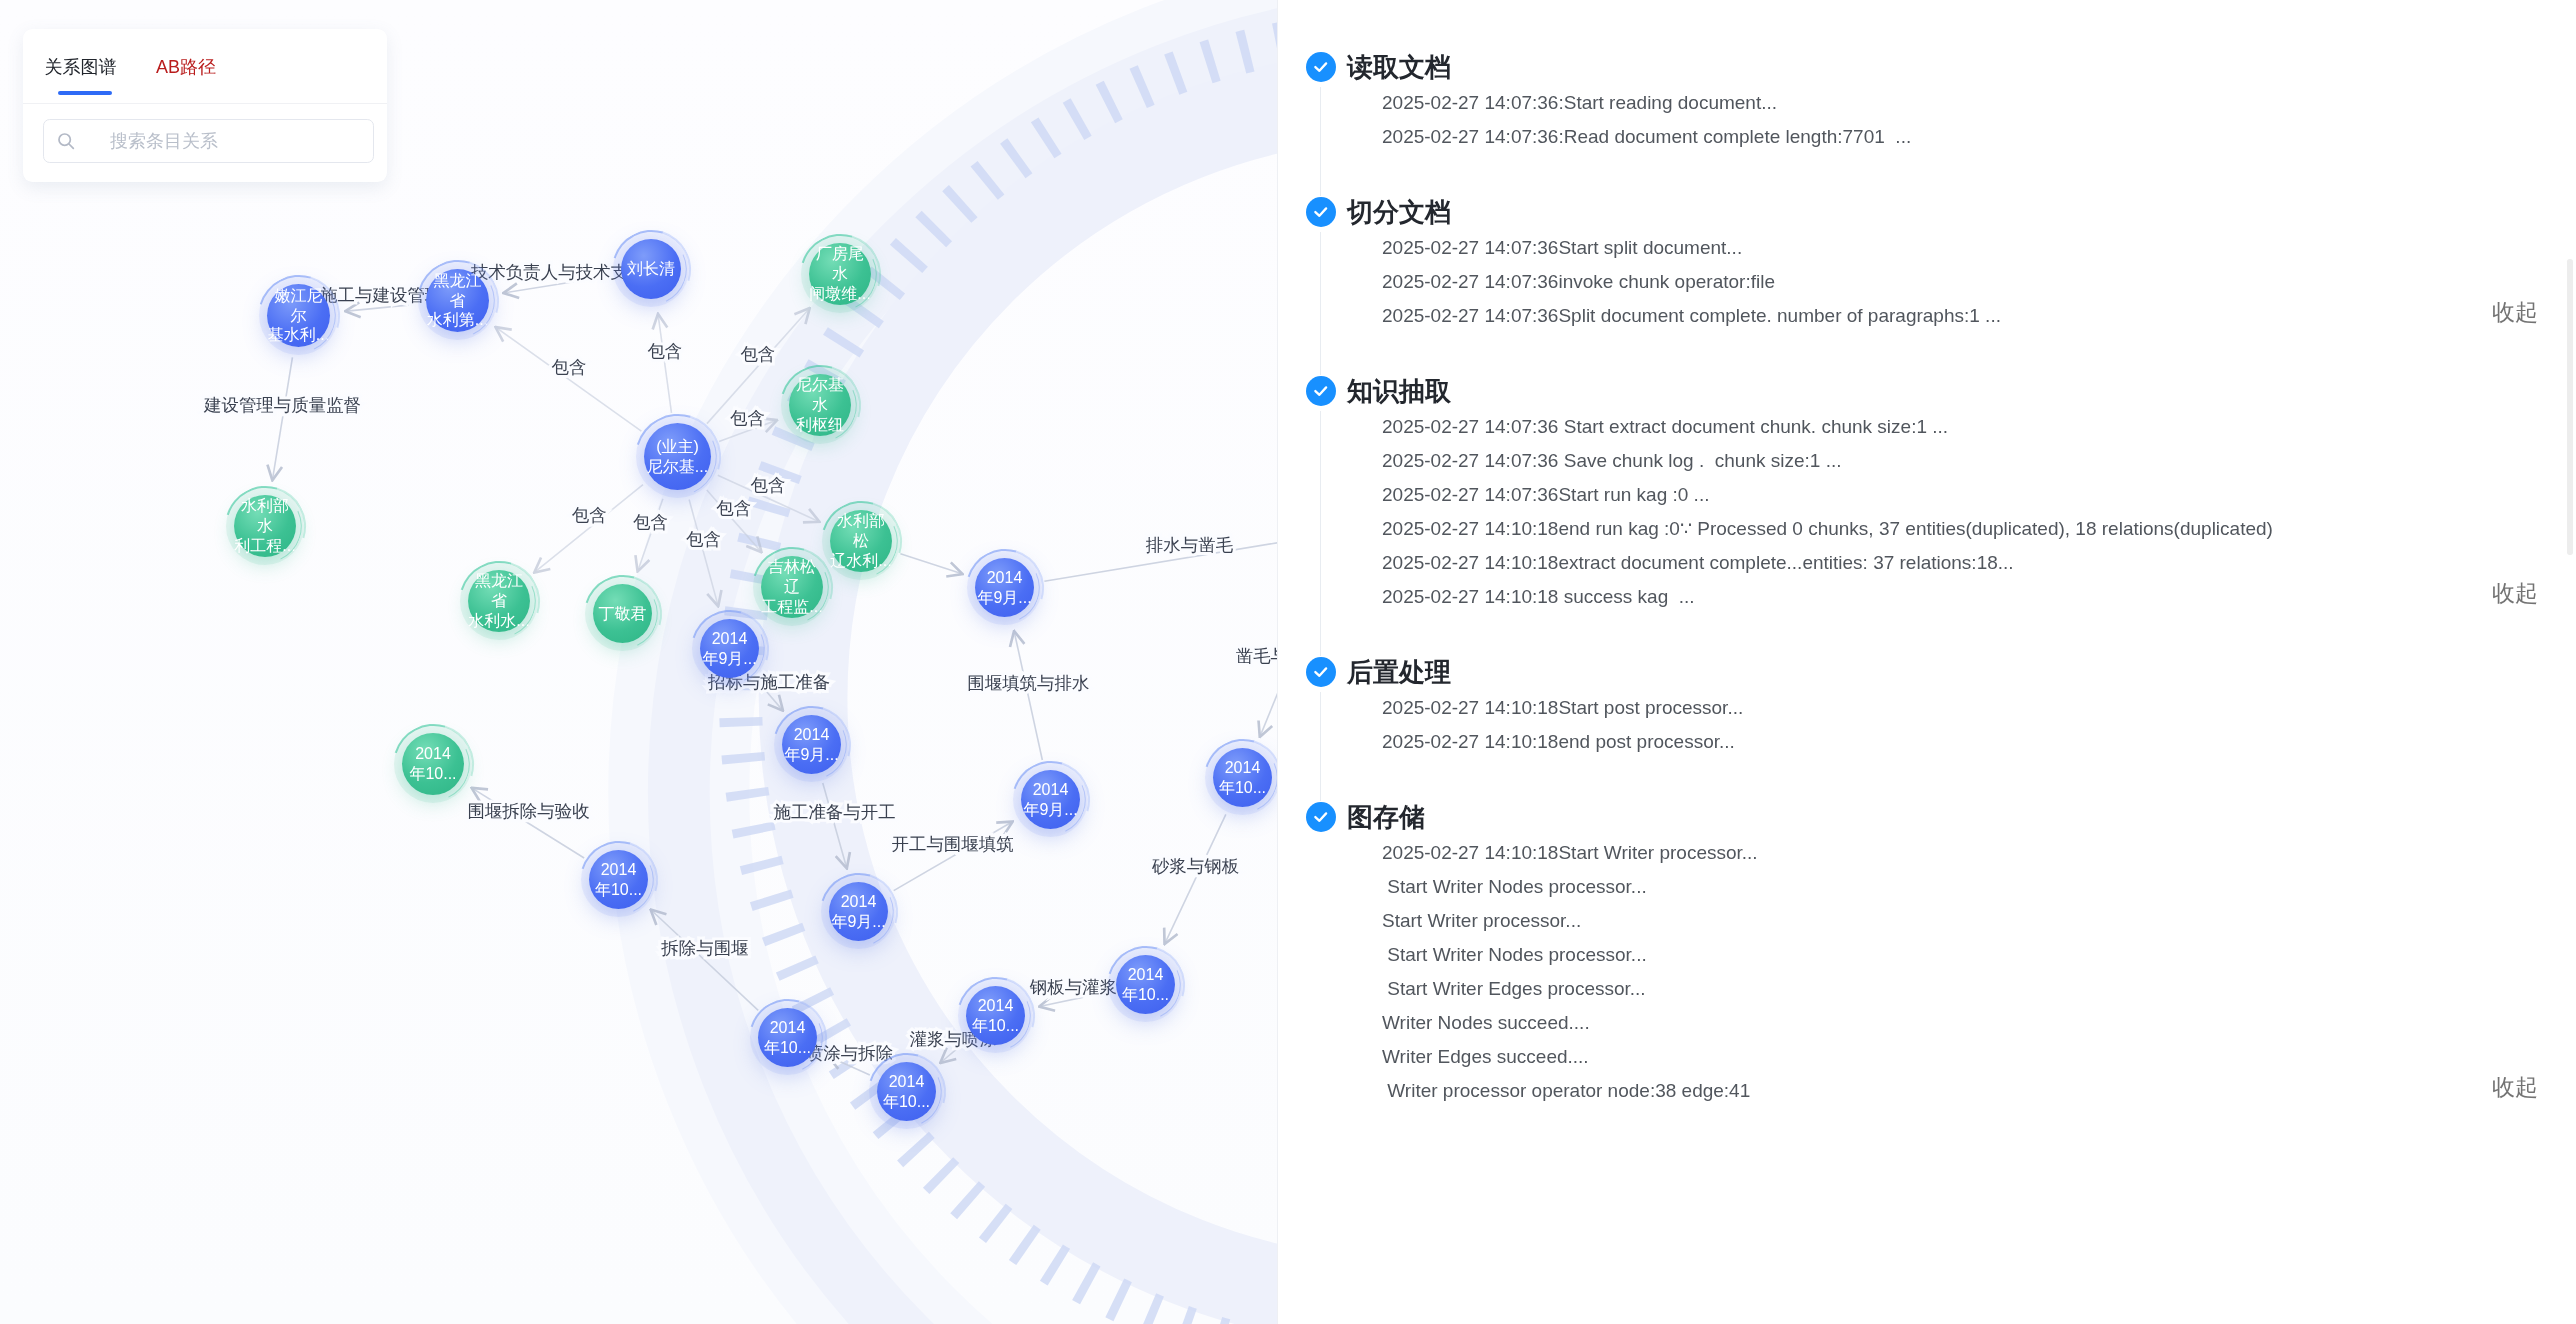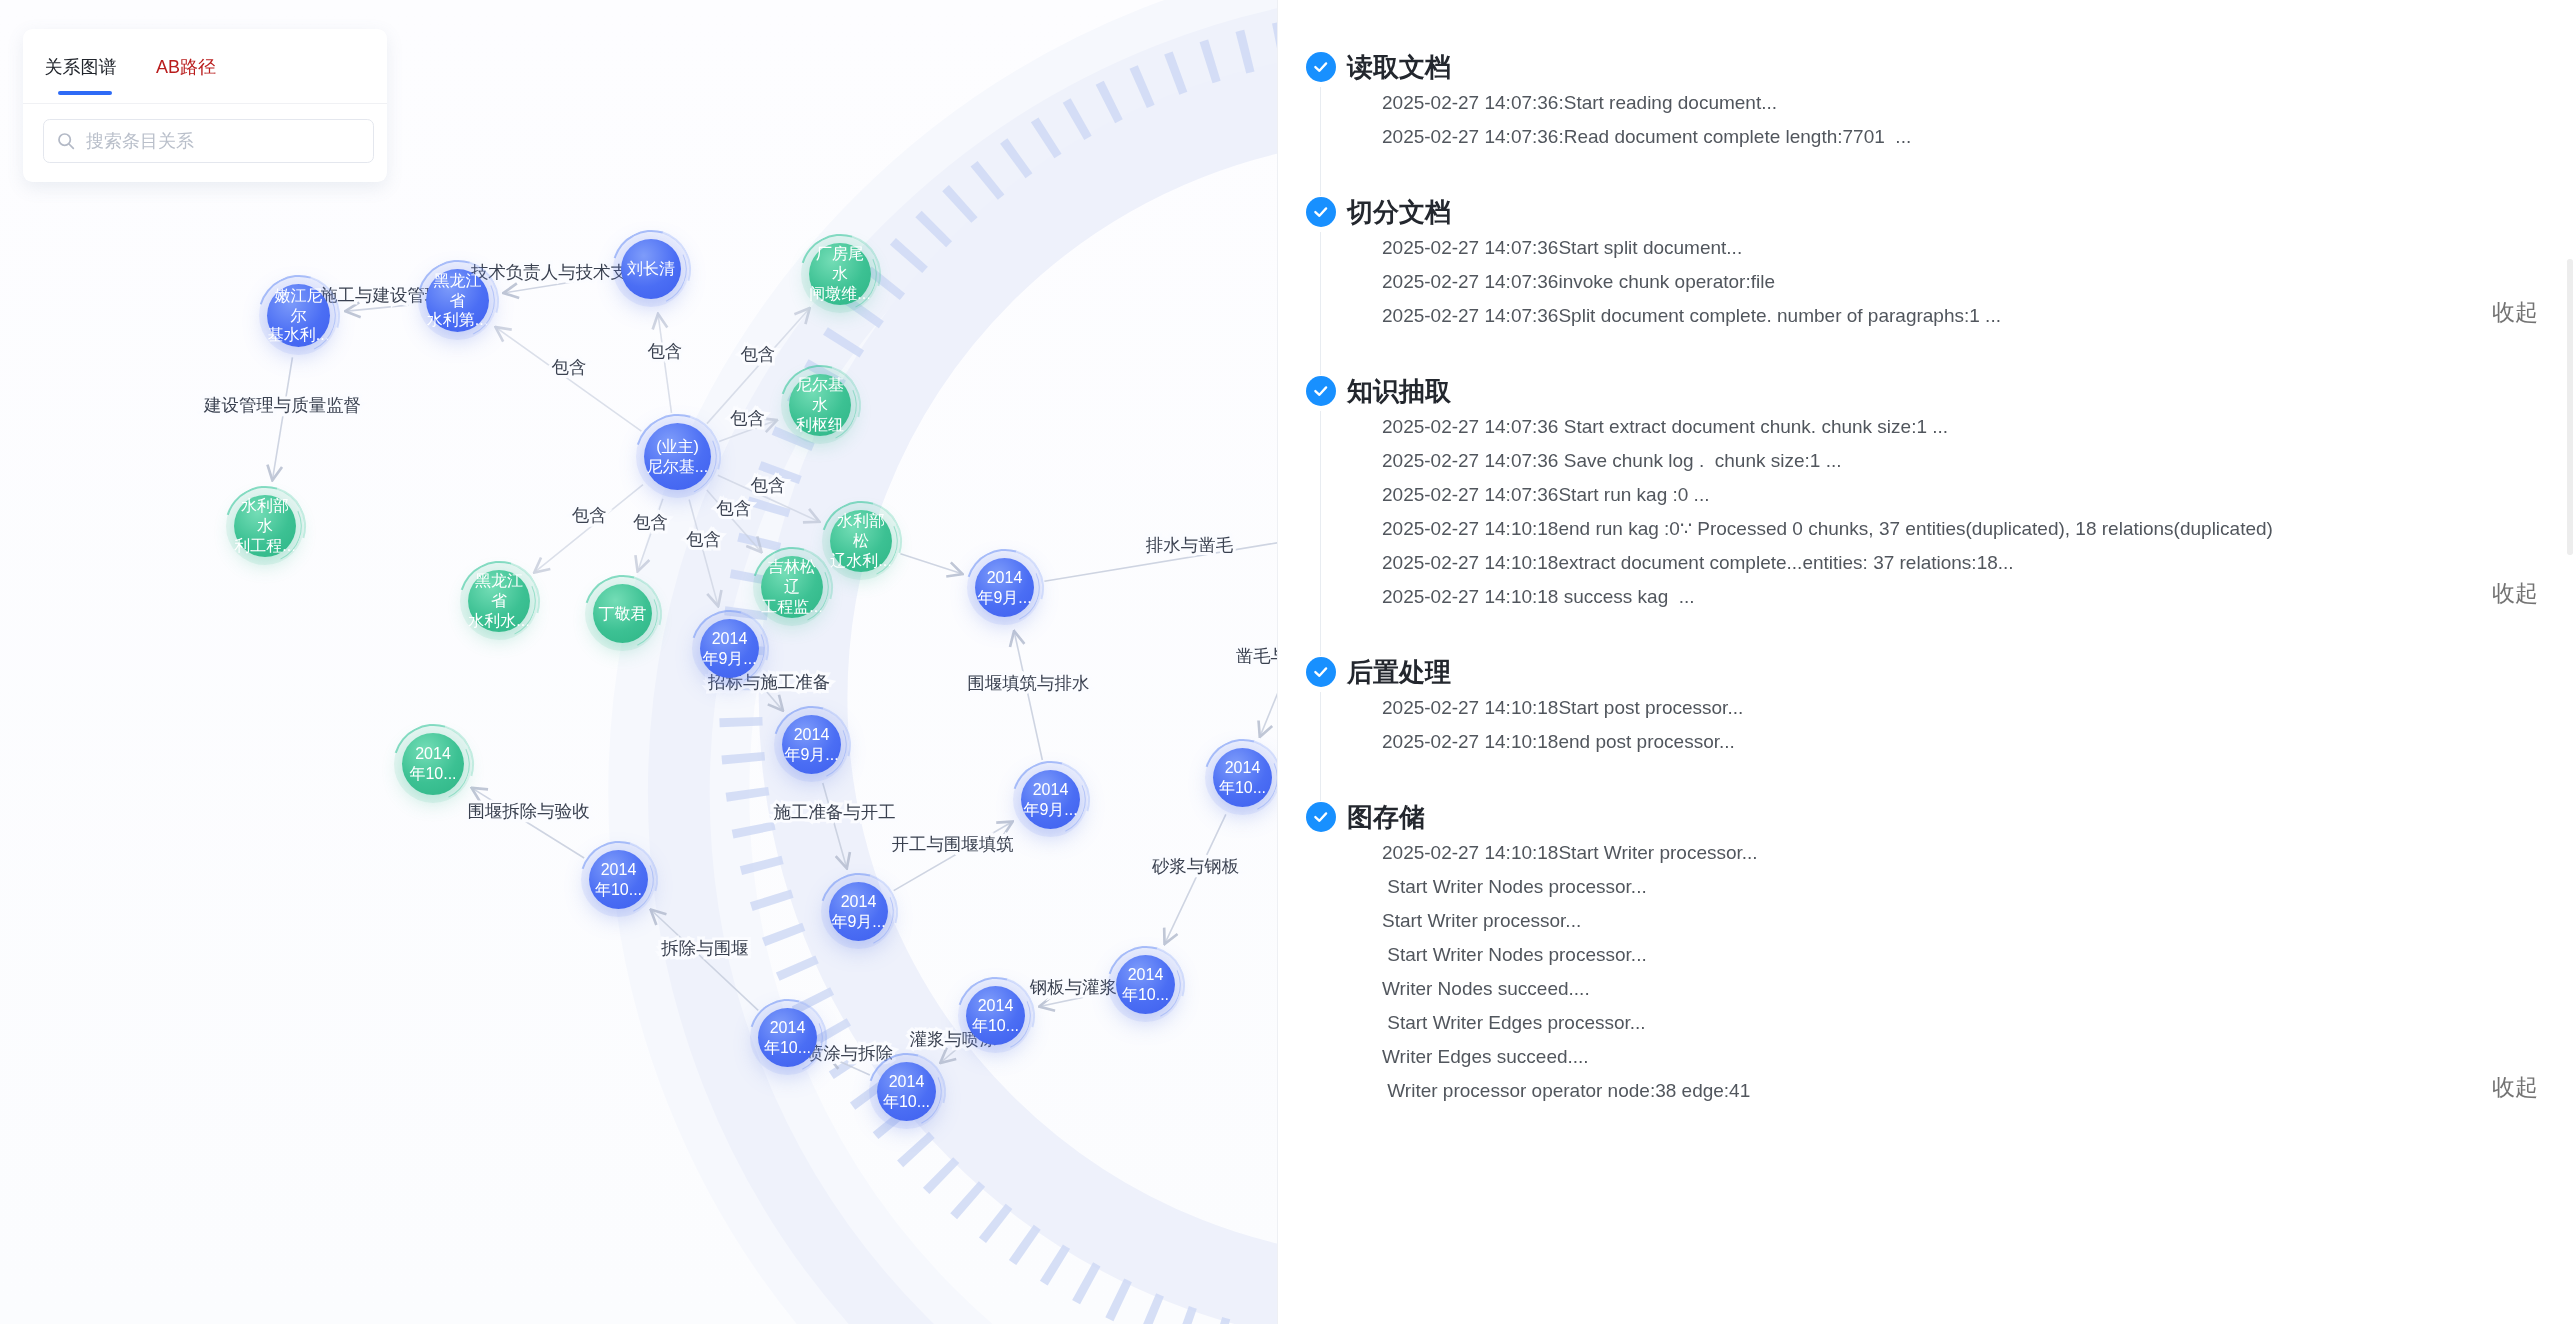--- a/index.html
+++ b/index.html
@@ -56,21 +56,21 @@
   #tab-underline{position:absolute;left:35px;top:62px;width:54px;height:4px;border-radius:2px;background:#2e6bf6;}
   #card-divider{position:absolute;left:0;top:74px;width:100%;height:1.3px;background:#f0f1f4;}
   #search-box{
     position:absolute;left:20px;top:90px;width:331px;height:44px;box-sizing:border-box;
     border:1.3px solid #e4e7ee;border-radius:6.7px;background:#fff;
     display:flex;align-items:center;padding:0 12px;
   }
   #search-box svg{flex:0 0 auto;margin-right:8px;}
   #search-input{
     border:none;outline:none;flex:1;font-size:18px;color:#333;
-    font-family:inherit;background:transparent;
+    font-family:inherit;background:transparent;margin-left:24px;
   }
   #search-input::placeholder{color:#b9bfca;}
 
   
   #log-panel{
     position:absolute;left:1277px;top:0;width:1299px;height:1324px;
     background:#ffffff;border-left:1.3px solid #eef0f4;box-sizing:border-box;
     padding-top:52px;
   }
   .log-section{position:relative;margin-bottom:43px;}
@@ -287,22 +287,22 @@
         <div class="check">
           <svg width="17.5" height="17.5" viewBox="0 0 26 26">
             <path d="M5,13.5 L11,19 L21,8" fill="none" stroke="#ffffff" stroke-width="3.4" stroke-linecap="round" stroke-linejoin="round"></path>
           </svg>
         </div>
         <div class="sec-title">图存储</div>
         <div class="log-line">2025-02-27 14:10:18Start Writer processor...</div>
         <div class="log-line"> Start Writer Nodes processor...</div>
         <div class="log-line">Start Writer processor...</div>
         <div class="log-line"> Start Writer Nodes processor...</div>
+        <div class="log-line"> Start Writer Edges processor...</div>
         <div class="log-line">Writer Nodes succeed....</div>
-        <div class="log-line"> Start Writer Edges processor...</div>
         <div class="log-line">Writer Edges succeed....</div>
         <div class="log-line"> Writer processor operator node:38 edge:41</div>
         <a class="collapse-link">收起</a>
       </div>
     </div>
   <div id="scrollbar-thumb"></div>
 </div>
 
 
 </body></html>

